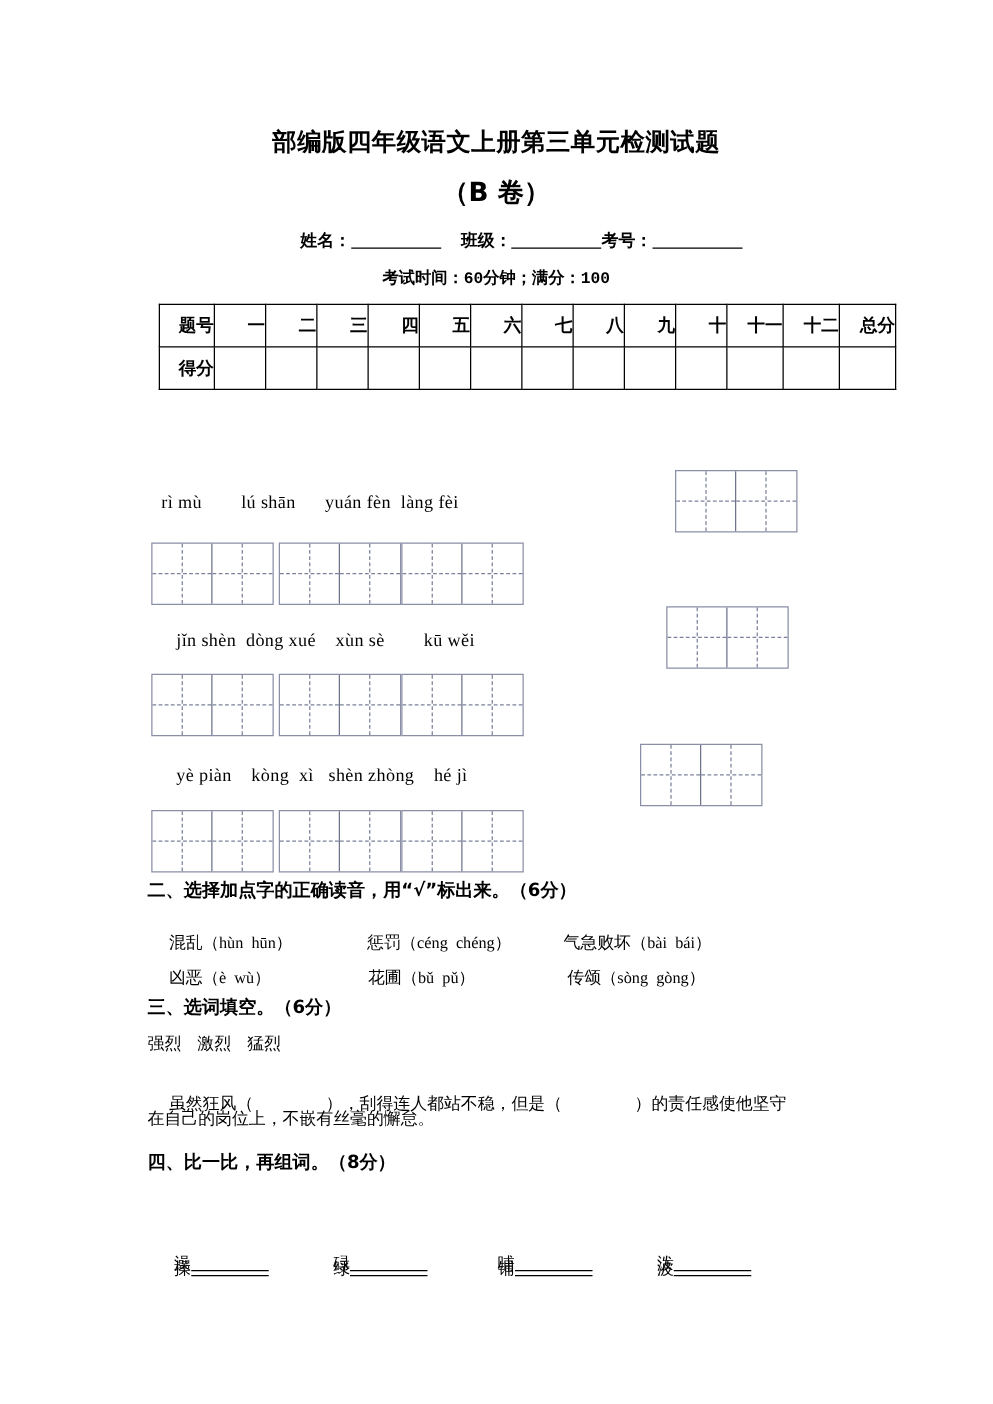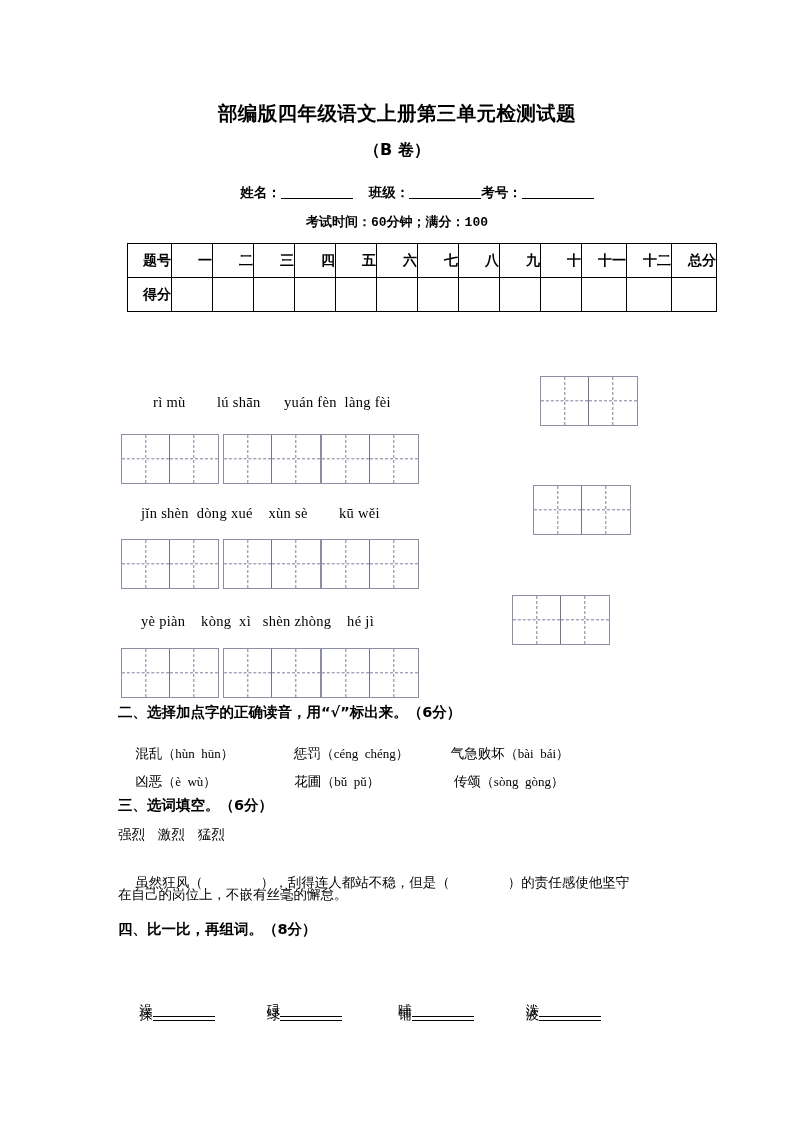--- a/index.html
+++ b/index.html
@@ -32,21 +32,21 @@
     letter-spacing: 0.4px;
     margin: 0;
     position: absolute;
     left: 0; right: 0;
     top: 100px;
   }
   .doc-subtitle {
     text-align: center;
     font-family: "DejaVu Sans", sans-serif;
     font-weight: bold;
-    font-size: 16px;
+    font-size: 21px;
     position: absolute;
     left: 0; right: 0;
     top: 140px;
   }
   .id-line {
     position: absolute;
     left: 0; right: 0;
     top: 184px;
     text-align: center;
     font-family: "DejaVu Sans", sans-serif;
@@ -221,21 +221,21 @@
         <td></td>
         <td class="wide-col"></td>
         <td class="wide-col"></td>
         <td class="wide-col"></td>
       </tr>
     </tbody>
       </table>
   </div>
 
 
-  <div class="pinyin-row" style="left:153px; top:394px;">rì mù        lú shān      yuán fèn  làng fèi</div>
+  <div class="pinyin-row" style="left:129px; top:394px;">rì mù        lú shān      yuán fèn  làng fèi</div>
   <div class="tzg-group" style="left:540px; top:376px;">
     <div class="tzg-cell"></div>
     <div class="tzg-cell"></div>
   </div>
   <div class="tzg-group" style="left:121px; top:434px;">
     <div class="tzg-cell"></div>
     <div class="tzg-cell"></div>
   </div>
   <div class="tzg-group" style="left:223px; top:434px;">
     <div class="tzg-cell"></div>

